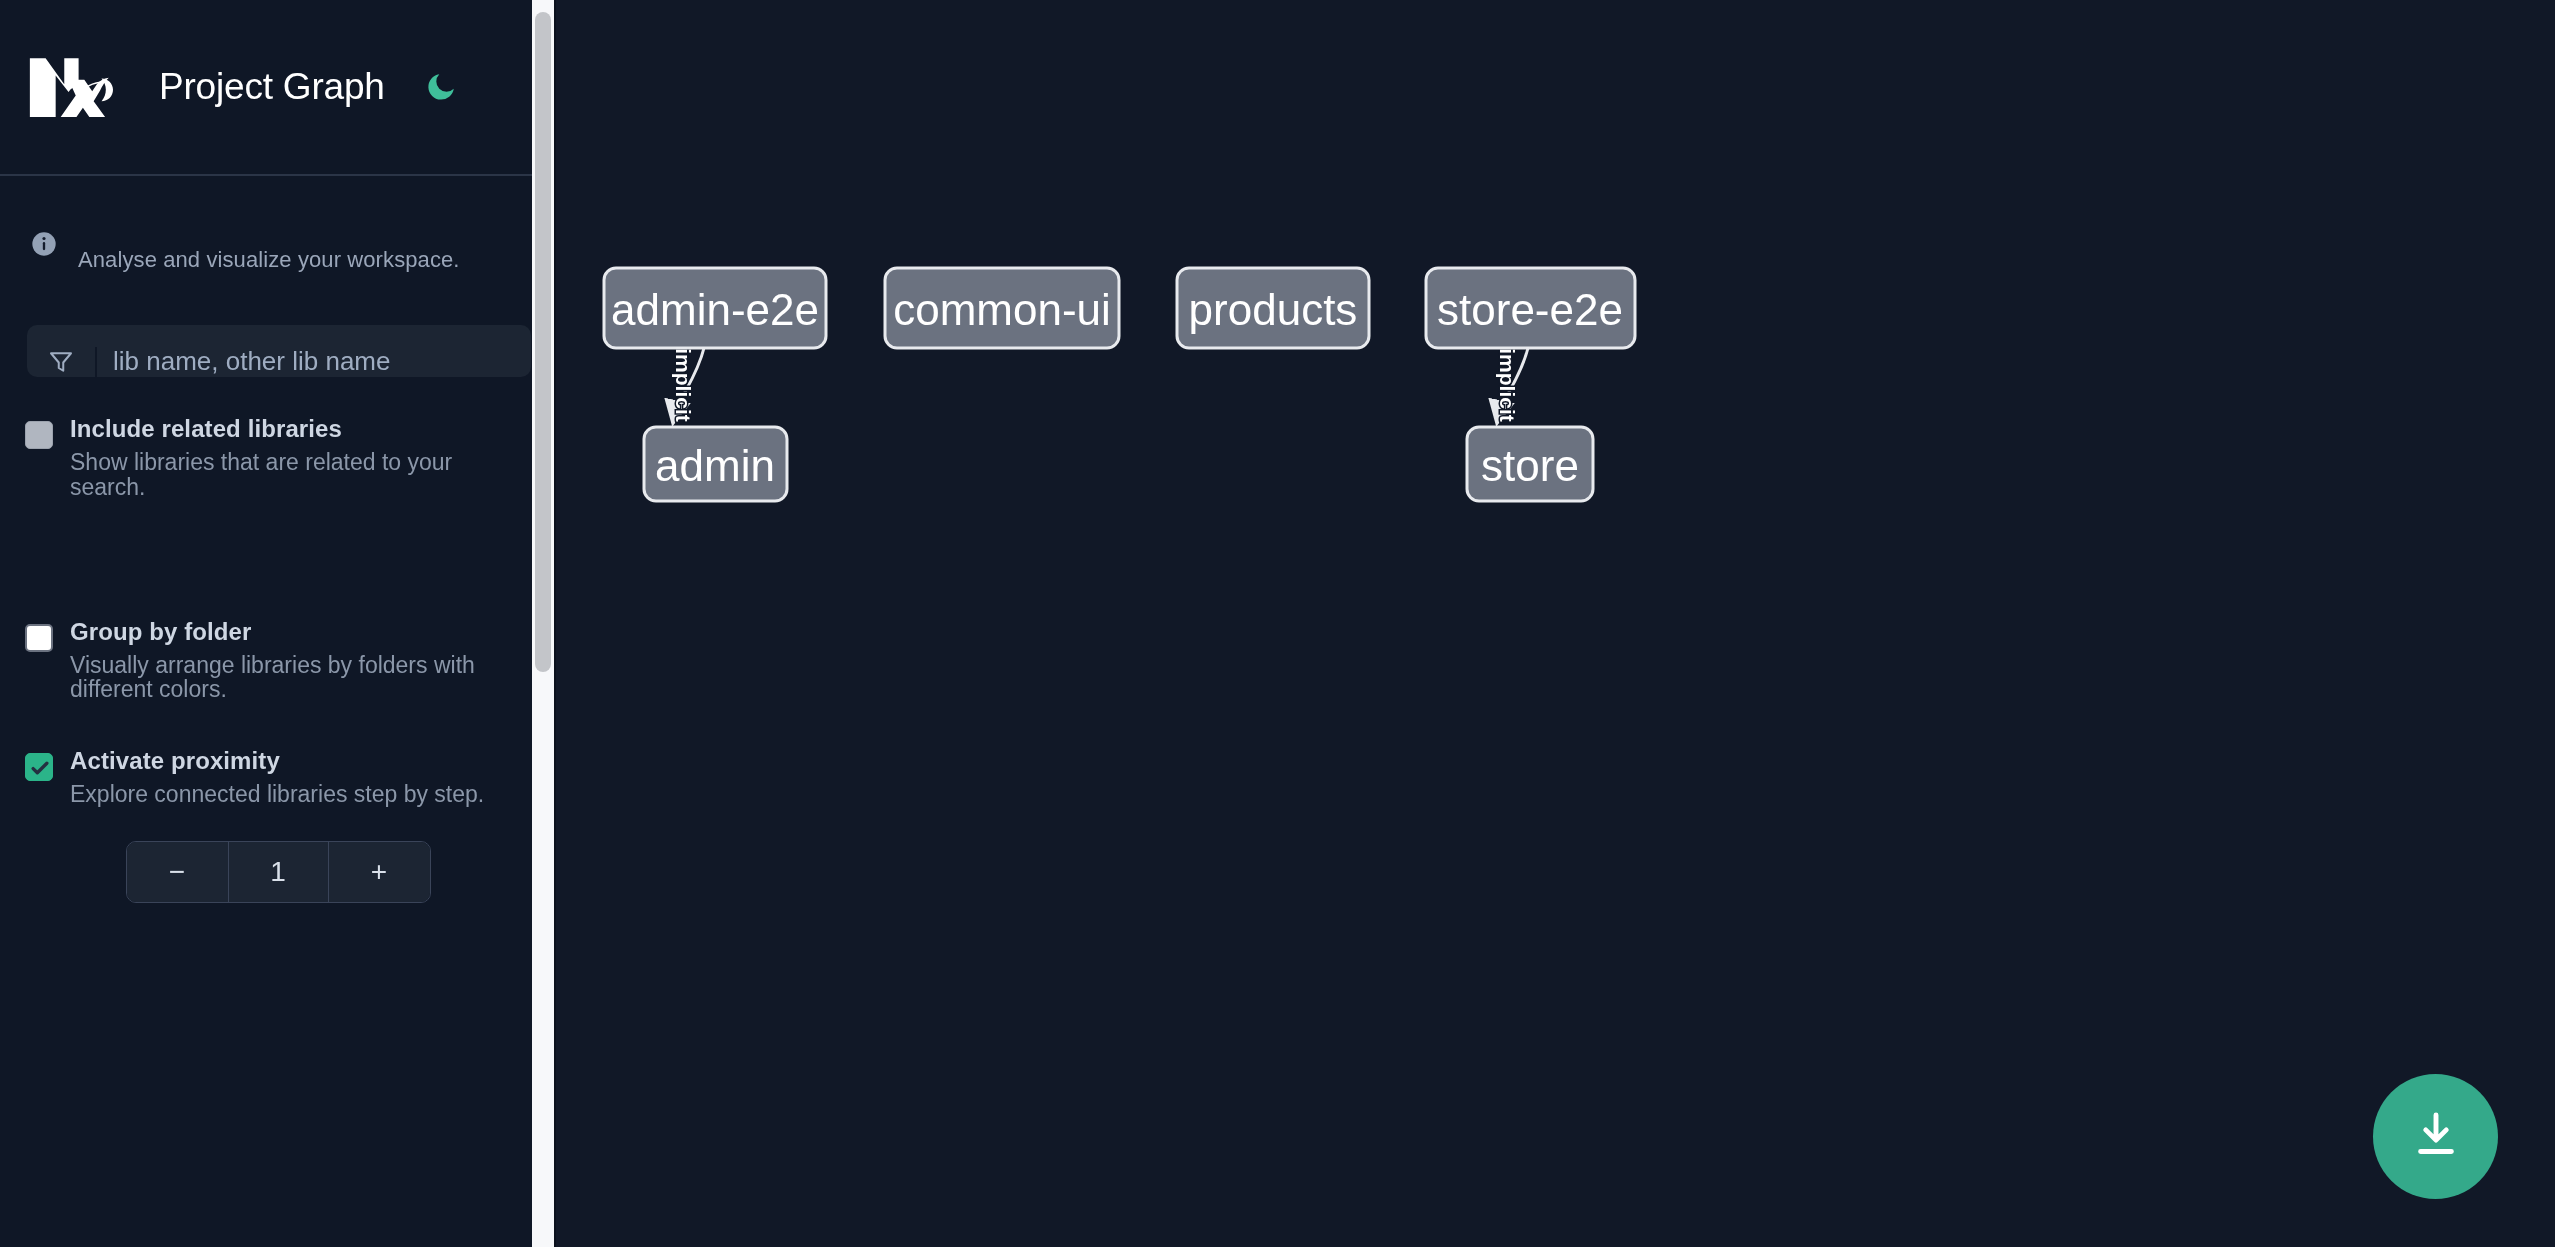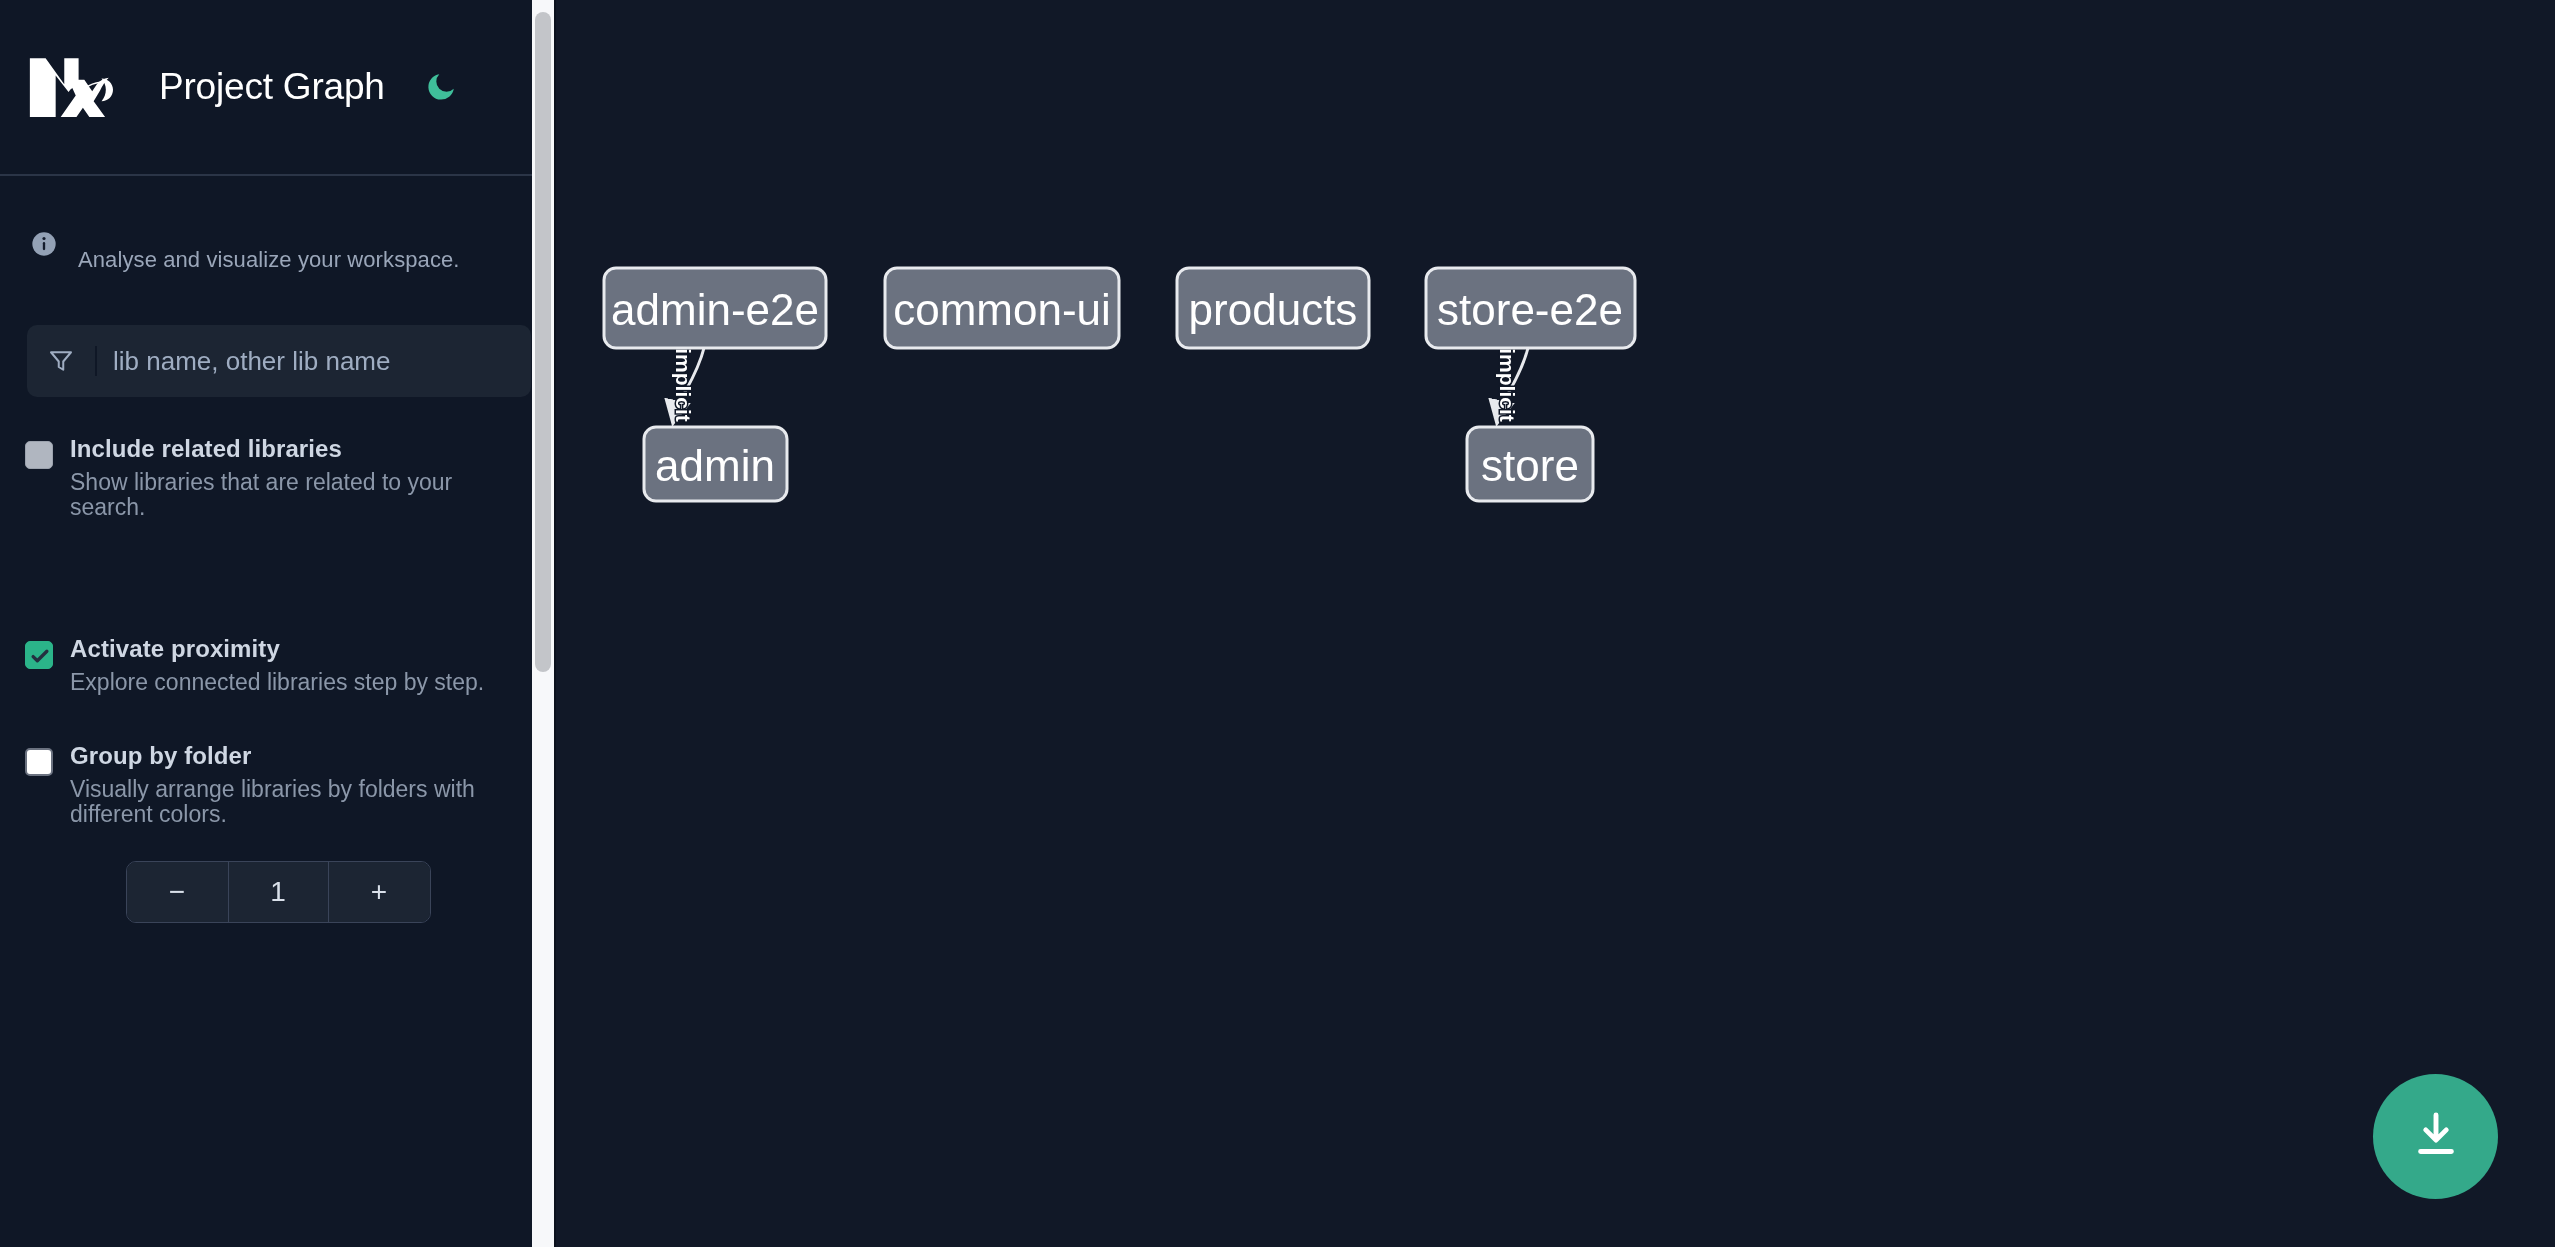--- a/index.html
+++ b/index.html
@@ -73,25 +73,25 @@
     color: #9aa6b9;
     font-size: 22px;
     letter-spacing: 0.1px;
     margin-top: 33px;
   }
 
   
   .filter-wrap {
     margin: 52px 0 0 27px;
     width: 504px;
-    height: 72px;
+    height: 52px;
     background: #1c2533;
     border-radius: 10px;
     display: flex;
-    align-items: center;
+    align-items: flex-end;
     overflow: hidden;
   }
   .filter-icon-box {
     width: 70px;
     display: flex; align-items: center; justify-content: center;
     border-right: 2px solid #0f1726;
     flex: 0 0 70px;
   }
   .filter-input {
     flex: 1 1 auto;
@@ -304,37 +304,37 @@
         <span class="opt-text">
           <span class="opt-title" style="display:block">Include related libraries</span>
           <span class="opt-desc" style="display:block">Show libraries that are related to your search.</span>
         </span>
       </div>
 
       <div class="btn-stack">
         <div class="btn-gap"></div>
       </div>
 
+      <div class="option" style="margin-top:48px">
+        <span class="cb cb-white"></span>
+        <span class="opt-text">
+          <span class="opt-title" style="display:block">Group by folder</span>
+          <span class="opt-desc" style="display:block">Visually arrange libraries by folders with different colors.</span>
+        </span>
+      </div>
+
       <div class="option" style="margin-top:45px">
         <span class="cb cb-green">
           <svg width="22" height="22" viewBox="0 0 24 24" aria-hidden="true">
             <path fill="none" stroke="#243040" stroke-width="3.6" stroke-linecap="round" stroke-linejoin="round" d="M4.5 12.6l4.6 4.6L19.5 6.8"></path>
           </svg>
         </span>
         <span class="opt-text">
           <span class="opt-title" style="display:block">Activate proximity</span>
           <span class="opt-desc" style="display:block">Explore connected libraries step by step.</span>
-        </span>
-      </div>
-
-      <div class="option" style="margin-top:48px">
-        <span class="cb cb-white"></span>
-        <span class="opt-text">
-          <span class="opt-title" style="display:block">Group by folder</span>
-          <span class="opt-desc" style="display:block">Visually arrange libraries by folders with different colors.</span>
         </span>
       </div>
 
       <div class="stepper-row">
         <div class="stepper">
           <div class="st-btn">−</div>
           <div class="st-val">1</div>
           <div class="st-btn">+</div>
         </div>
       </div>

